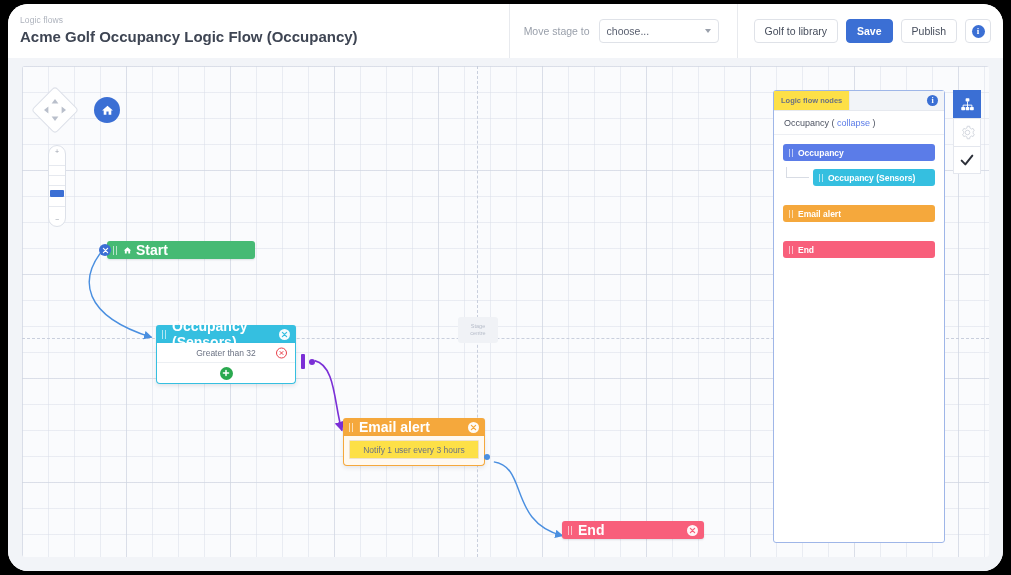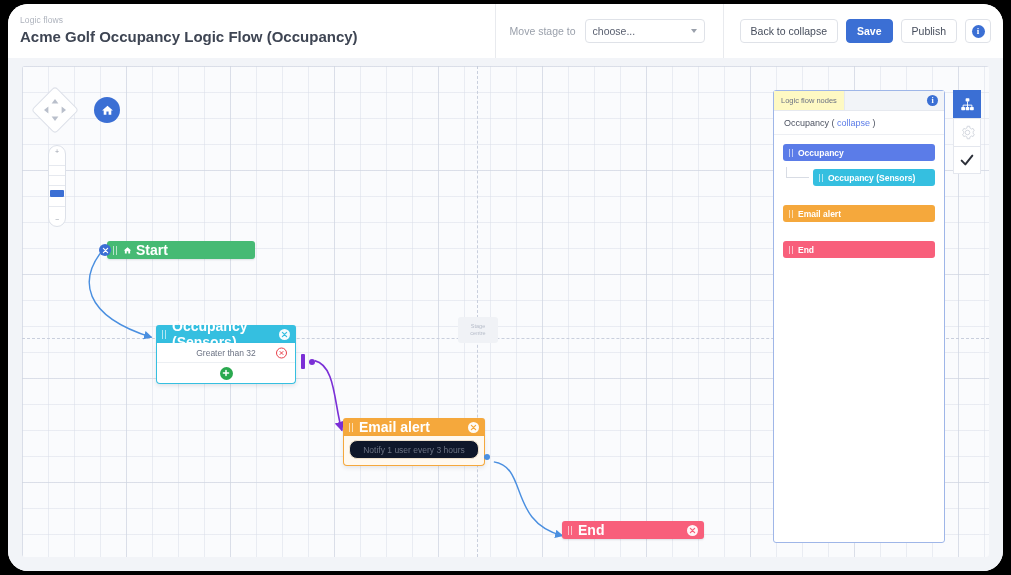--- a/index.html
+++ b/index.html
@@ -157,40 +157,40 @@
     position:absolute;right:-19px;top:34px;width:6px;height:6px;border-radius:50%;background:#7b2fd6;
   }
 
   .n-mail{left:321px;top:352px;width:142px;}
   .n-mail .card{
     background:#fff9f0;border:1.4px solid #f5a83c;border-top:none;border-radius:0 0 4px 4px;
     box-shadow:0 2px 4px rgba(40,50,70,.10);padding:4px 5px 6px;
   }
   .n-mail .node-bar{background:#f5a83c;border-radius:3px 3px 0 0;}
   .mail-body{
-    background:#0f172a;border:1px solid #f0e2cc;border-radius:8px;height:17px;
+    background:#fde047;border:1px solid #f0e2cc;border-radius:1px;height:17px;
     display:flex;align-items:center;justify-content:center;font-size:8.5px;color:#6b7283;
   }
   .mail-dot{position:absolute;right:-5px;top:36px;width:6px;height:6px;border-radius:50%;background:#4a8fe0;}
 
   .n-end{left:540px;top:455px;width:142px;}
   .n-end .node-bar{background:#f85f7b;}
 
   
   .palette{
     position:absolute;right:44px;top:24px;width:172px;bottom:14px;
     background:#fff;border:1.3px solid #9fb6e8;border-radius:3px;box-sizing:border-box;
   }
   .pal-tabrow{
     height:19px;border-bottom:1px solid #e6e9ef;display:flex;align-items:center;
     background:#f2f4f8;position:relative;
   }
   .pal-tab{
-    height:19px;background:#fef9c3;border-right:1px solid #e6e9ef;
-    display:flex;align-items:center;padding:0 7px;font-size:7.5px;color:#6b7283;cursor:pointer;
+    height:19px;background:#fde047;border-right:1px solid #e6e9ef;
+    display:flex;align-items:center;padding:0 7px;font-size:7.5px;color:#6b7283;cursor:pointer;font-weight:bold;
   }
   .pal-info{
     position:absolute;right:6px;top:4px;width:11px;height:11px;border-radius:50%;background:#3b6fd4;
     color:#fff;font-size:8px;font-weight:700;display:flex;align-items:center;justify-content:center;
     font-family:"Liberation Serif",serif;cursor:pointer;
   }
   .pal-section{
     padding:7px 10px 6px;font-size:9px;color:#4d5362;border-bottom:1px solid #edeff3;
   }
   .pal-section a{color:#5b7ce8;text-decoration:none;cursor:pointer;}
@@ -238,21 +238,21 @@
     <div class="hdr-sep"></div>
     <div class="stagebox">
       <div class="stagelabel">Move stage to</div>
       <div class="select">
         <span>choose...</span>
         <span class="chev"></span>
       </div>
     </div>
     <div class="hdr-sep"></div>
     <div class="btnbar">
-      <div class="btn">Back to collapse</div>
+      <div class="btn">Golf to library</div>
       <div class="btn primary">Save</div>
       <div class="btn">Publish</div>
       <div class="btn icon">
         <span class="info-dot">i</span>
       </div>
     </div>
   </div>
 
   <div class="workarea"></div>
 

